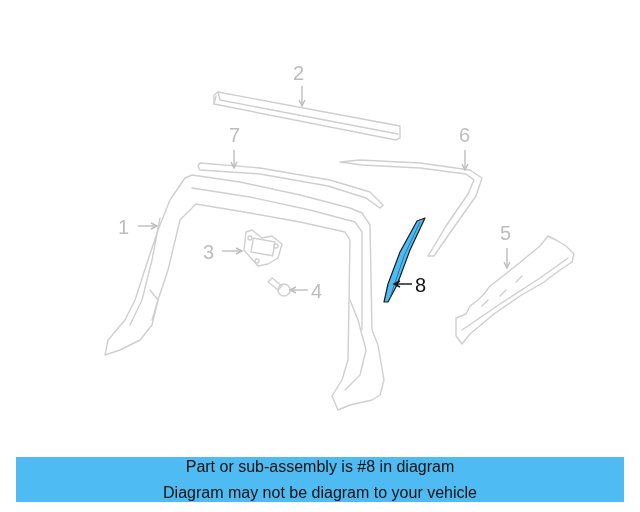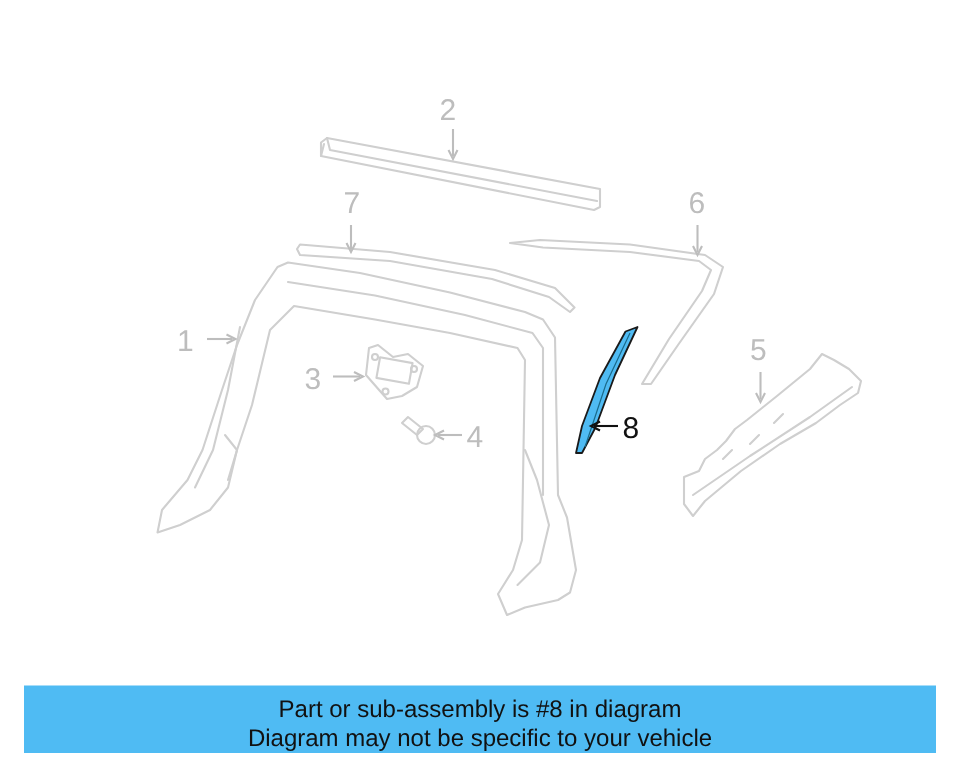--- a/index.html
+++ b/index.html
@@ -5,21 +5,21 @@
   html, body { margin: 0; padding: 0; background: #ffffff; }
   body { width: 640px; height: 512px; position: relative; overflow: hidden; font-family: "Liberation Sans", sans-serif; }
   #diagram { position: absolute; left: 0; top: 0; width: 640px; height: 440px; }
   .callout { font-family: "Liberation Sans", sans-serif; font-size: 20px; fill: #bdbdbd; }
   .callout-active { font-family: "Liberation Sans", sans-serif; font-size: 20px; fill: #111111; }
   .part { fill: none; stroke: #cfcfcf; stroke-width: 1.4; stroke-linejoin: round; stroke-linecap: round; }
   .arrow { stroke: #bdbdbd; stroke-width: 1.4; fill: none; }
   .banner {
     position: absolute; left: 16px; top: 457px; width: 608px; height: 45px;
     background: #4fbbf3; color: #111;
-    display: flex; flex-direction: column; align-items: center; justify-content: flex-end;
+    display: flex; flex-direction: column; align-items: center; justify-content: space-between;
     font-size: 16px; line-height: 19px;
   }
 </style>
 </head>
 <body>
 
 <svg id="diagram" viewBox="0 0 640 440" xmlns="http://www.w3.org/2000/svg">
 
   <g>
     <path class="part" d="M214 95 L218 92 L400 126 L400 138 L396 140 L214 104 Z"></path>
@@ -87,14 +87,14 @@
     <path class="part" d="M462 330 L500 304 L540 278 L568 258"></path>
     <path class="part" d="M482 306 L488 300 M500 296 L506 290 M516 282 L522 276"></path>
   </g>
   <text class="callout" x="500" y="240">5</text>
   <line class="arrow" x1="507" y1="248" x2="507" y2="266"></line>
   <path d="M504 262 L507 268 L510 262" class="arrow"></path>
 </svg>
 
 <div class="banner">
   <div>Part or sub-assembly is #8 in diagram</div>
-  <div>Diagram may not be specific to your vehicle</div>
+  <div>Diagram may not be diagram to your vehicle</div>
 </div>
 
 </body></html>

